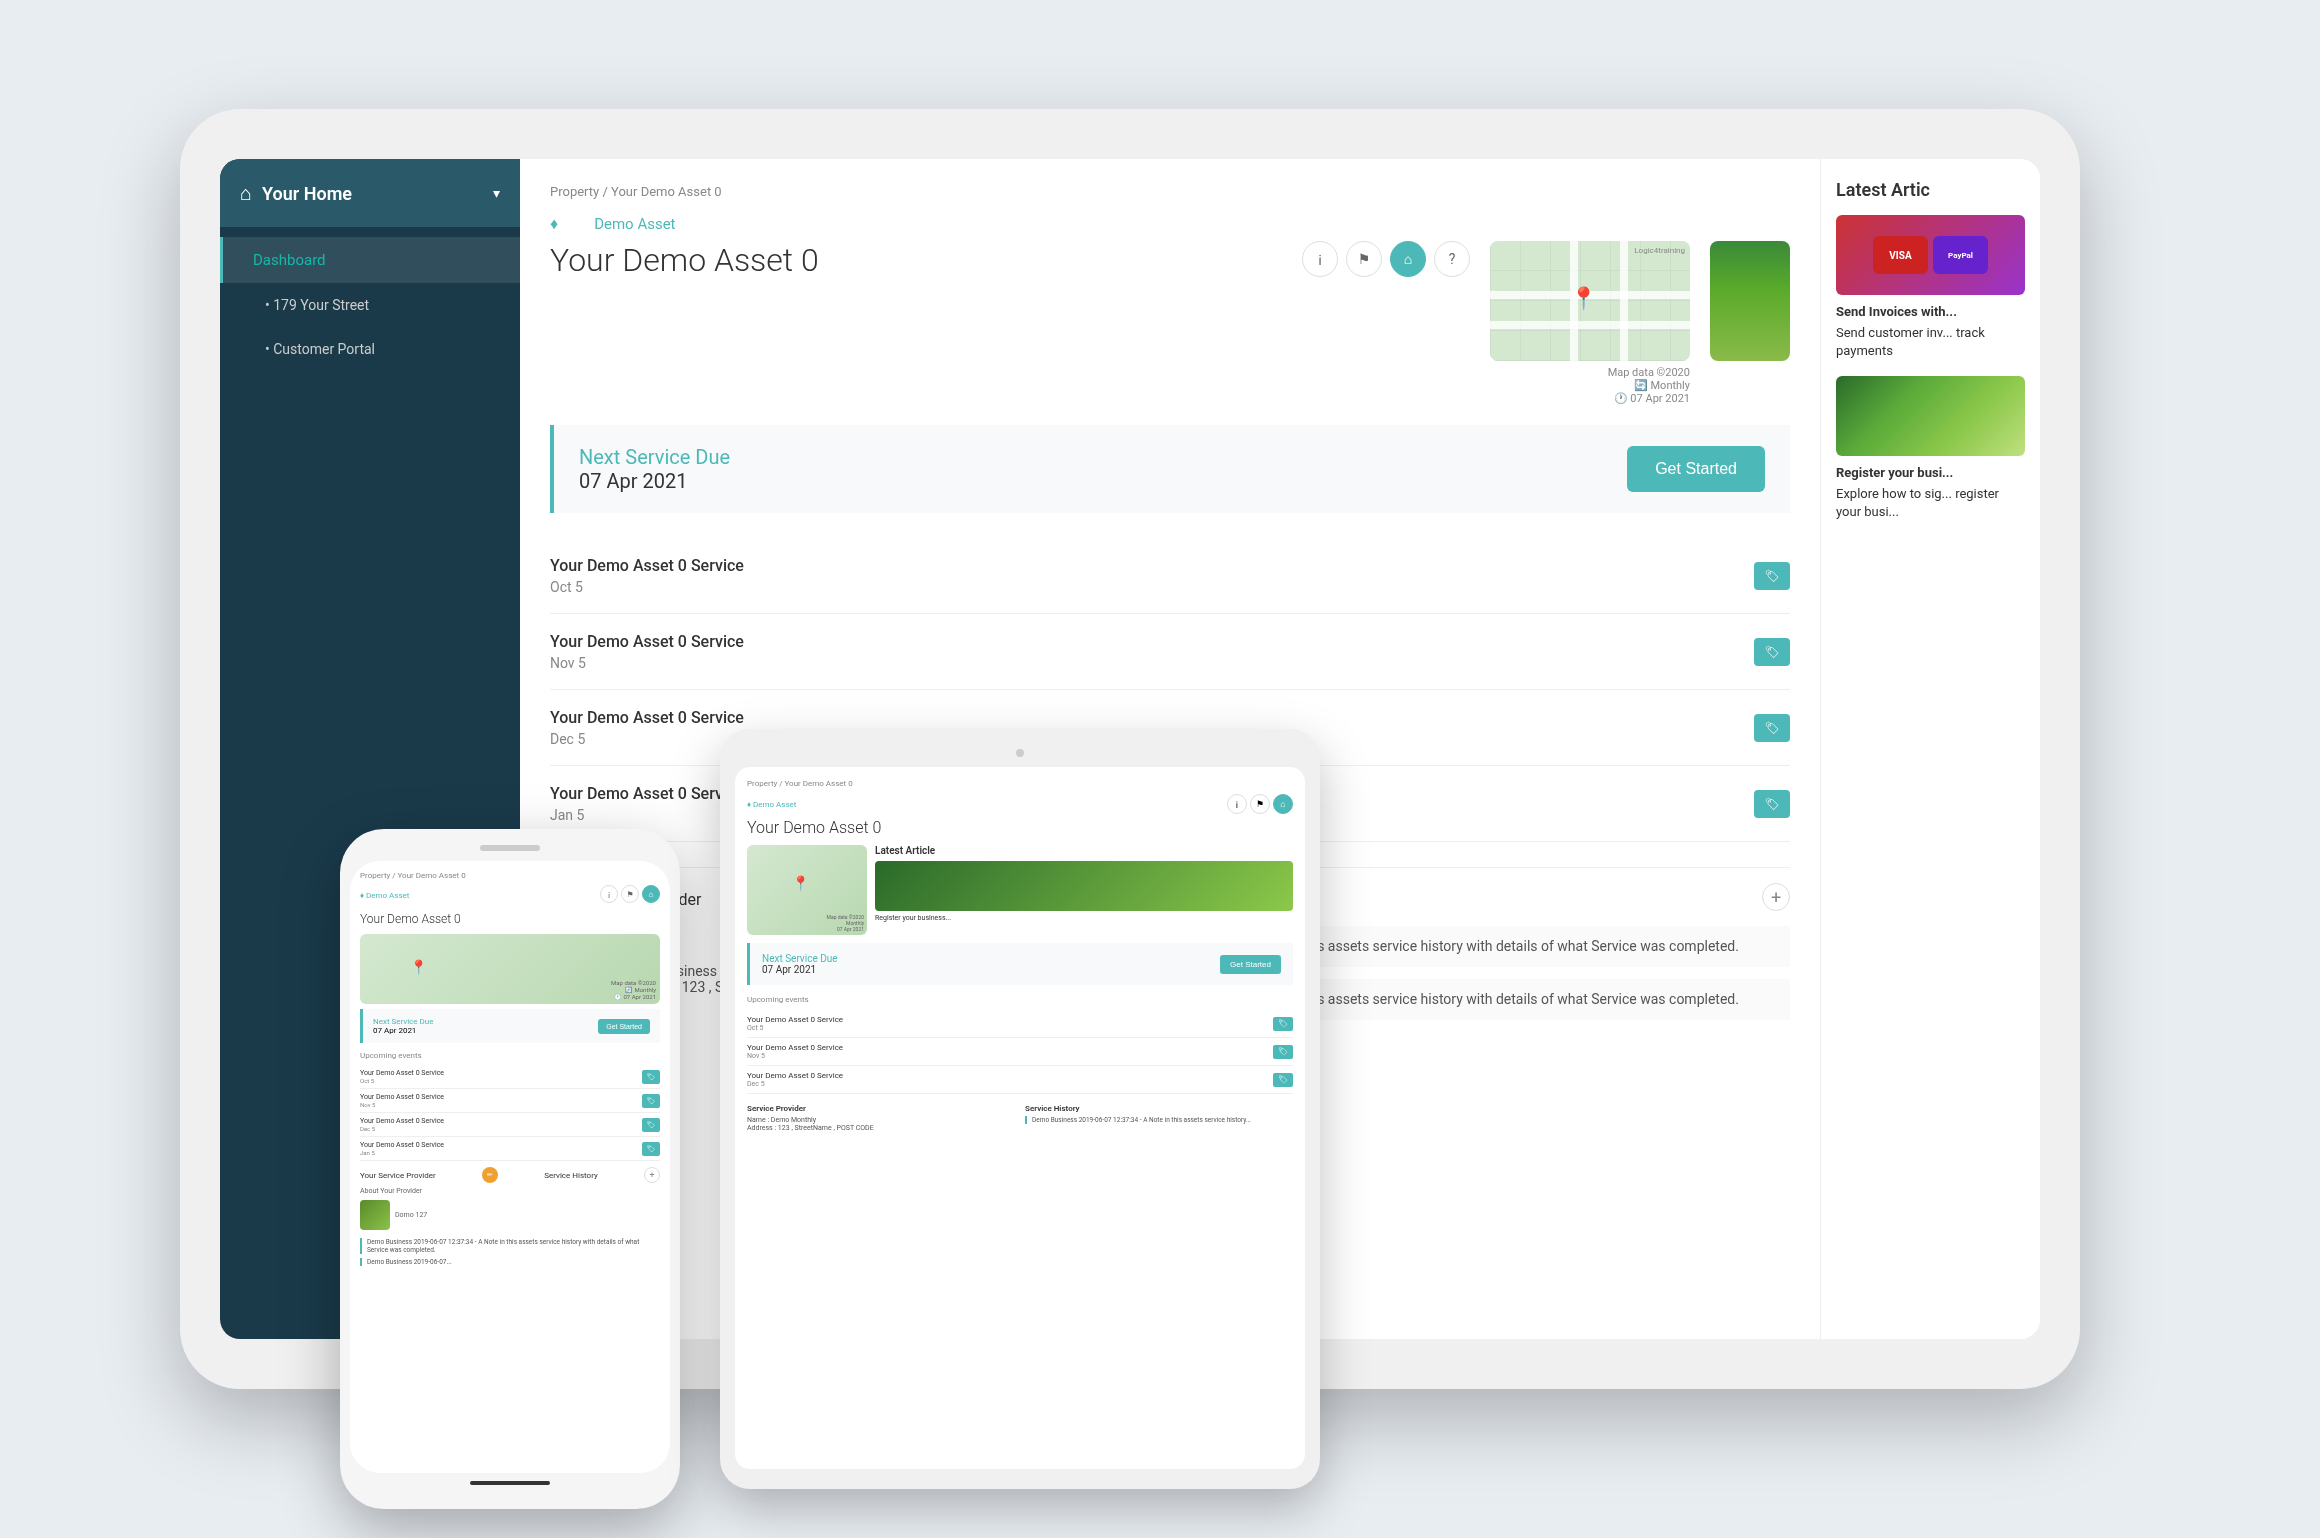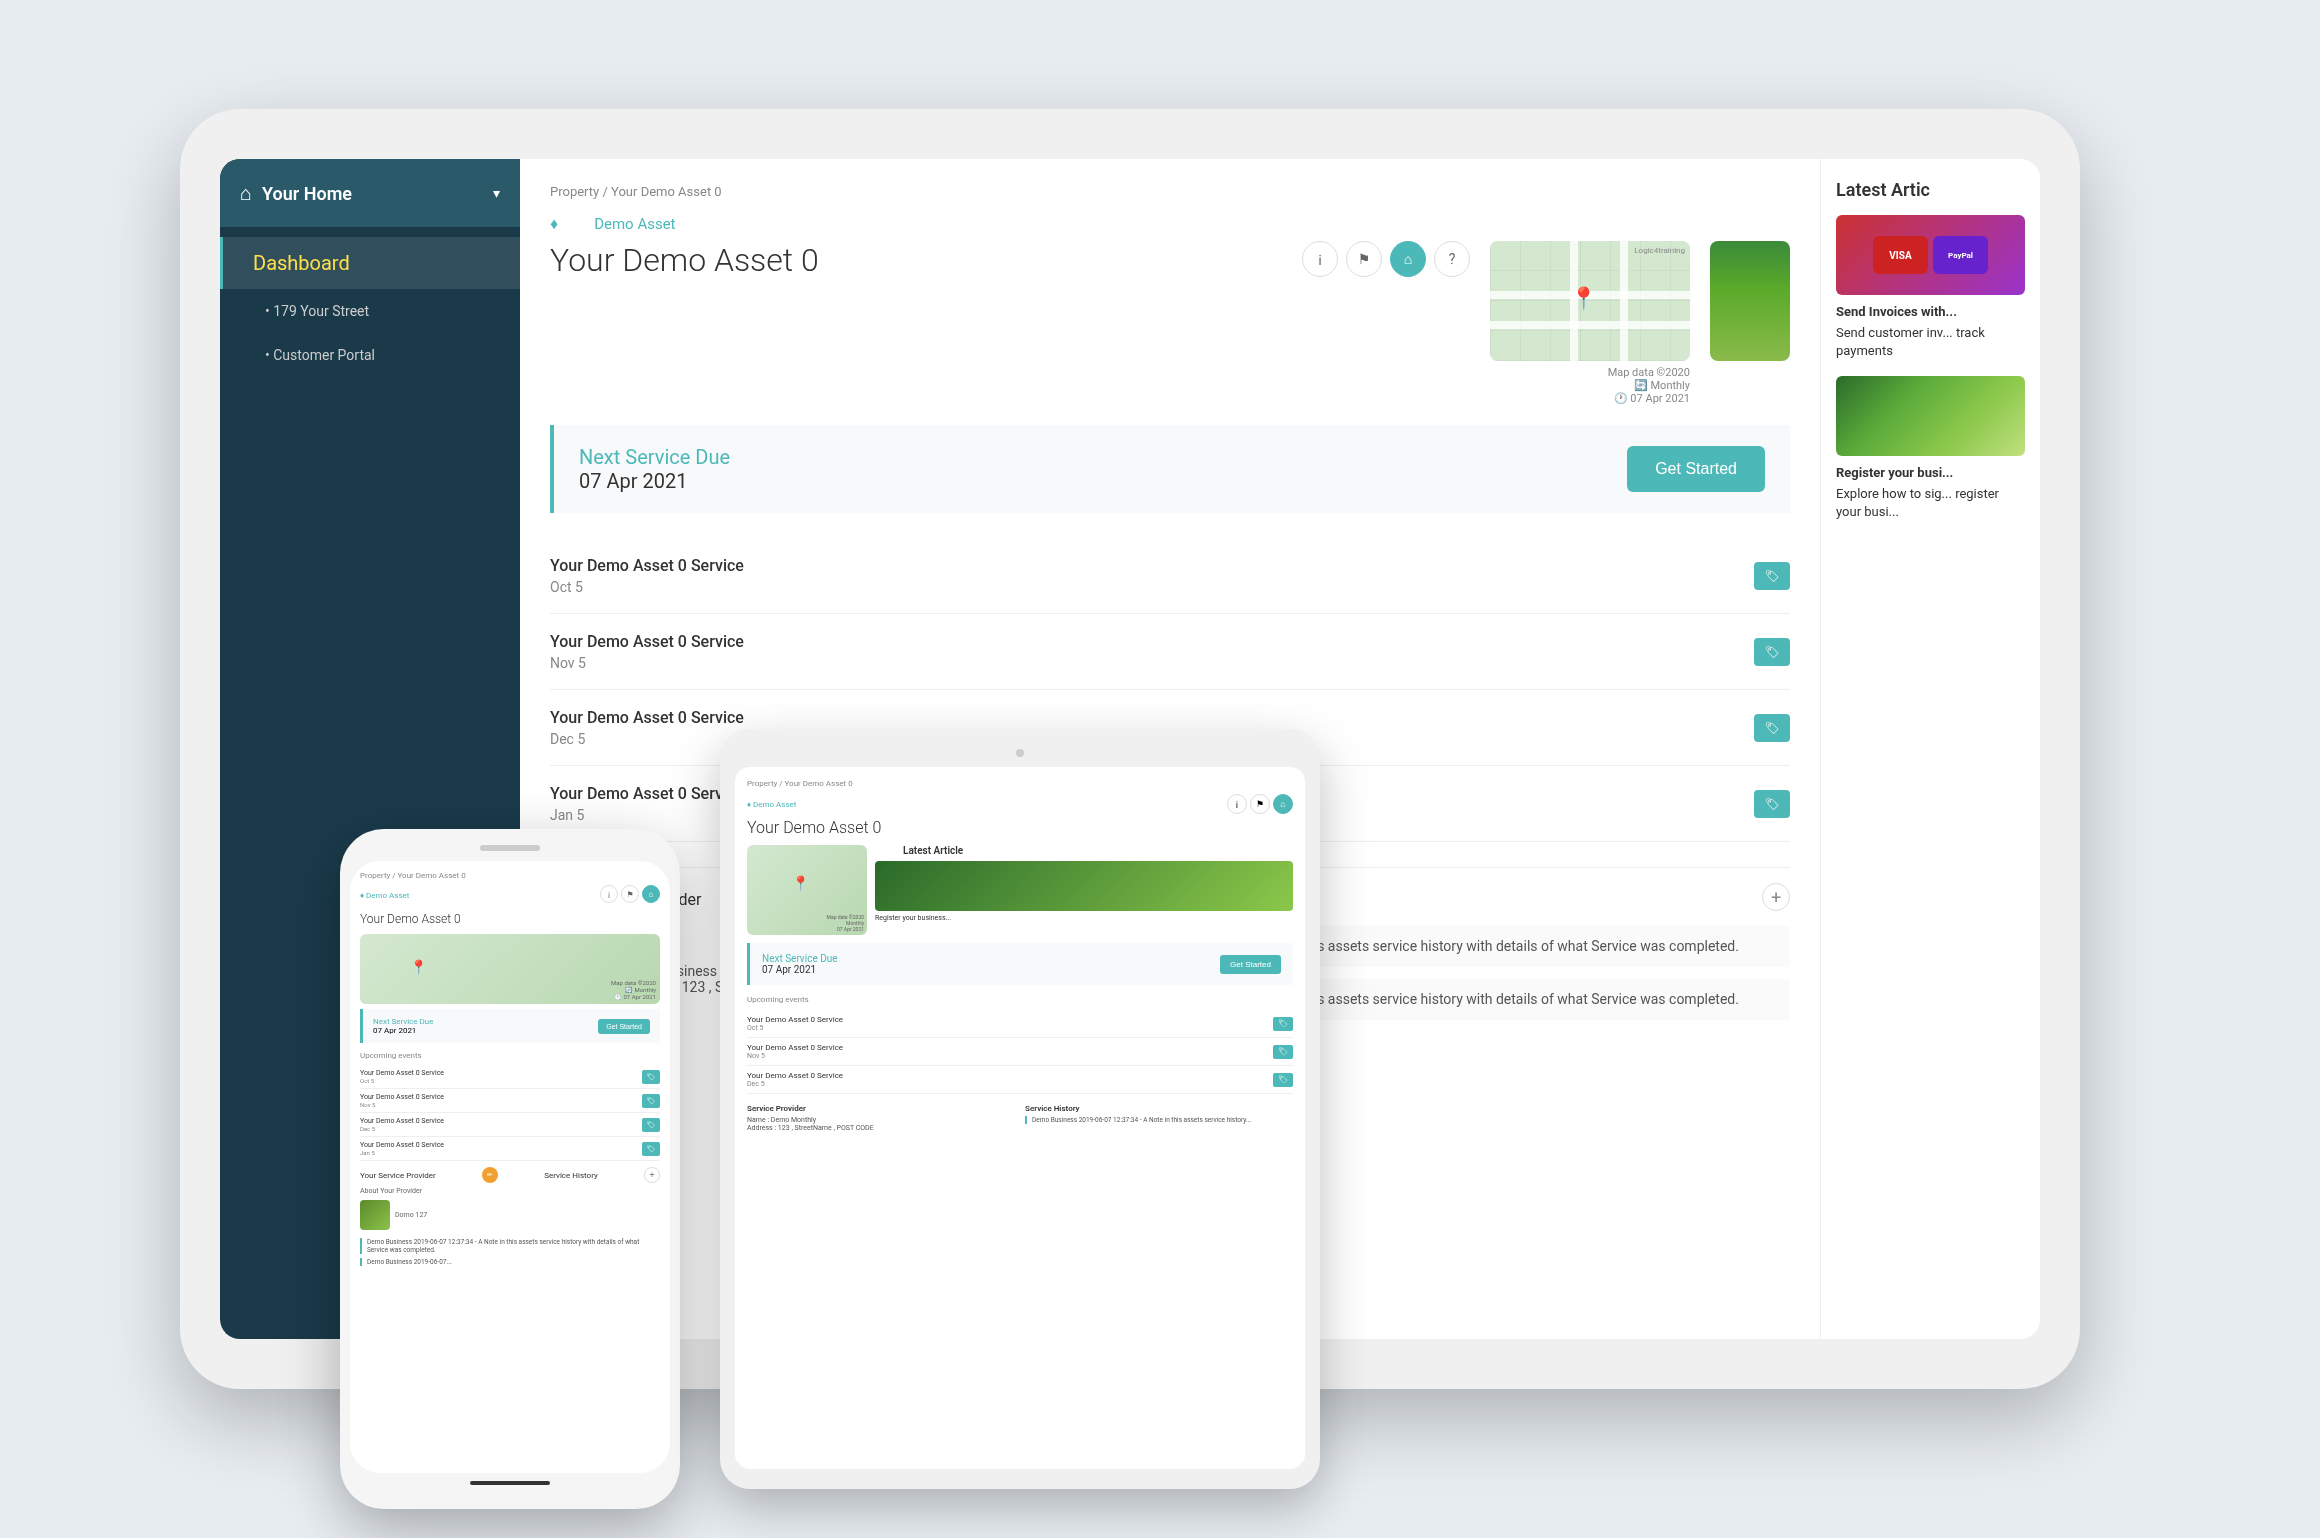--- a/index.html
+++ b/index.html
@@ -81,22 +81,22 @@
       color: white;
       font-size: 14px;
     }
 
     .sidebar-nav {
       padding: 10px 0;
     }
 
     .sidebar-item {
       padding: 14px 30px;
-      color: #fde047;
-      font-size: 20px;
+      color: #14b8a6;
+      font-size: 15px;
       cursor: pointer;
     }
 
     .sidebar-item.active {
       background: rgba(255,255,255,0.1);
       border-left: 3px solid #4db8b8;
     }
 
     .sidebar-item.sub {
       padding-left: 45px;
@@ -717,21 +717,20 @@
 
     .st-articles {
       flex: 1;
     }
 
     .st-articles-title {
       font-size: 10px;
       font-weight: 600;
       color: #333;
       margin-bottom: 5px;
-      margin-left: 28px;
     }
 
     .st-article-item {
       margin-bottom: 5px;
     }
 
     .st-article-img {
       width: 100%;
       height: 50px;
       border-radius: 4px;

